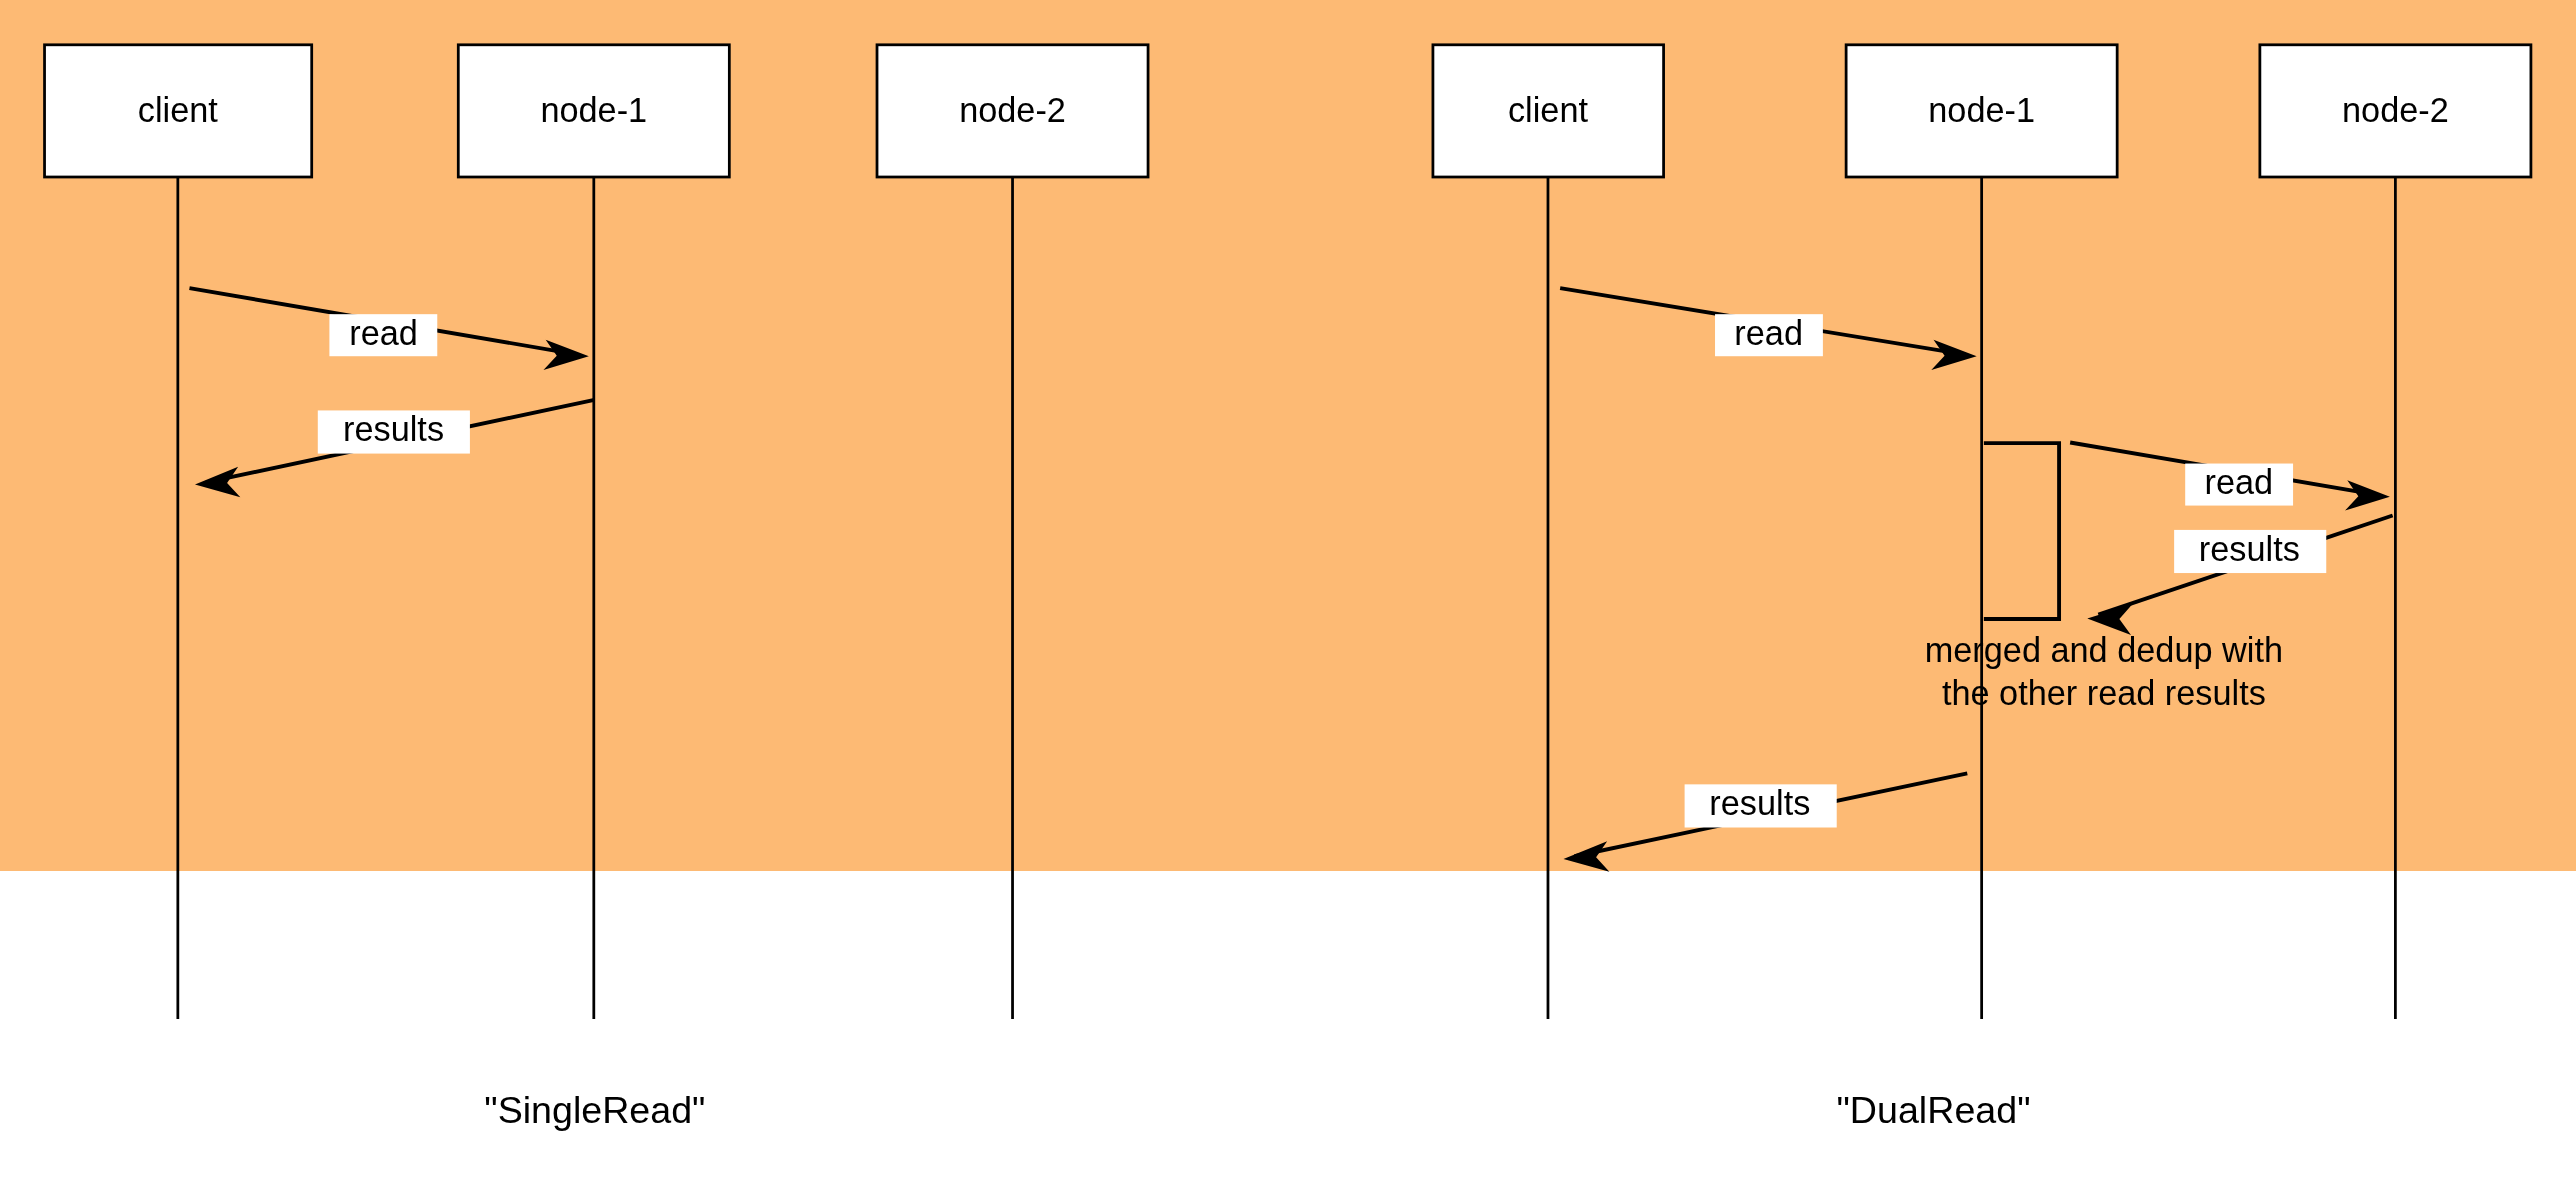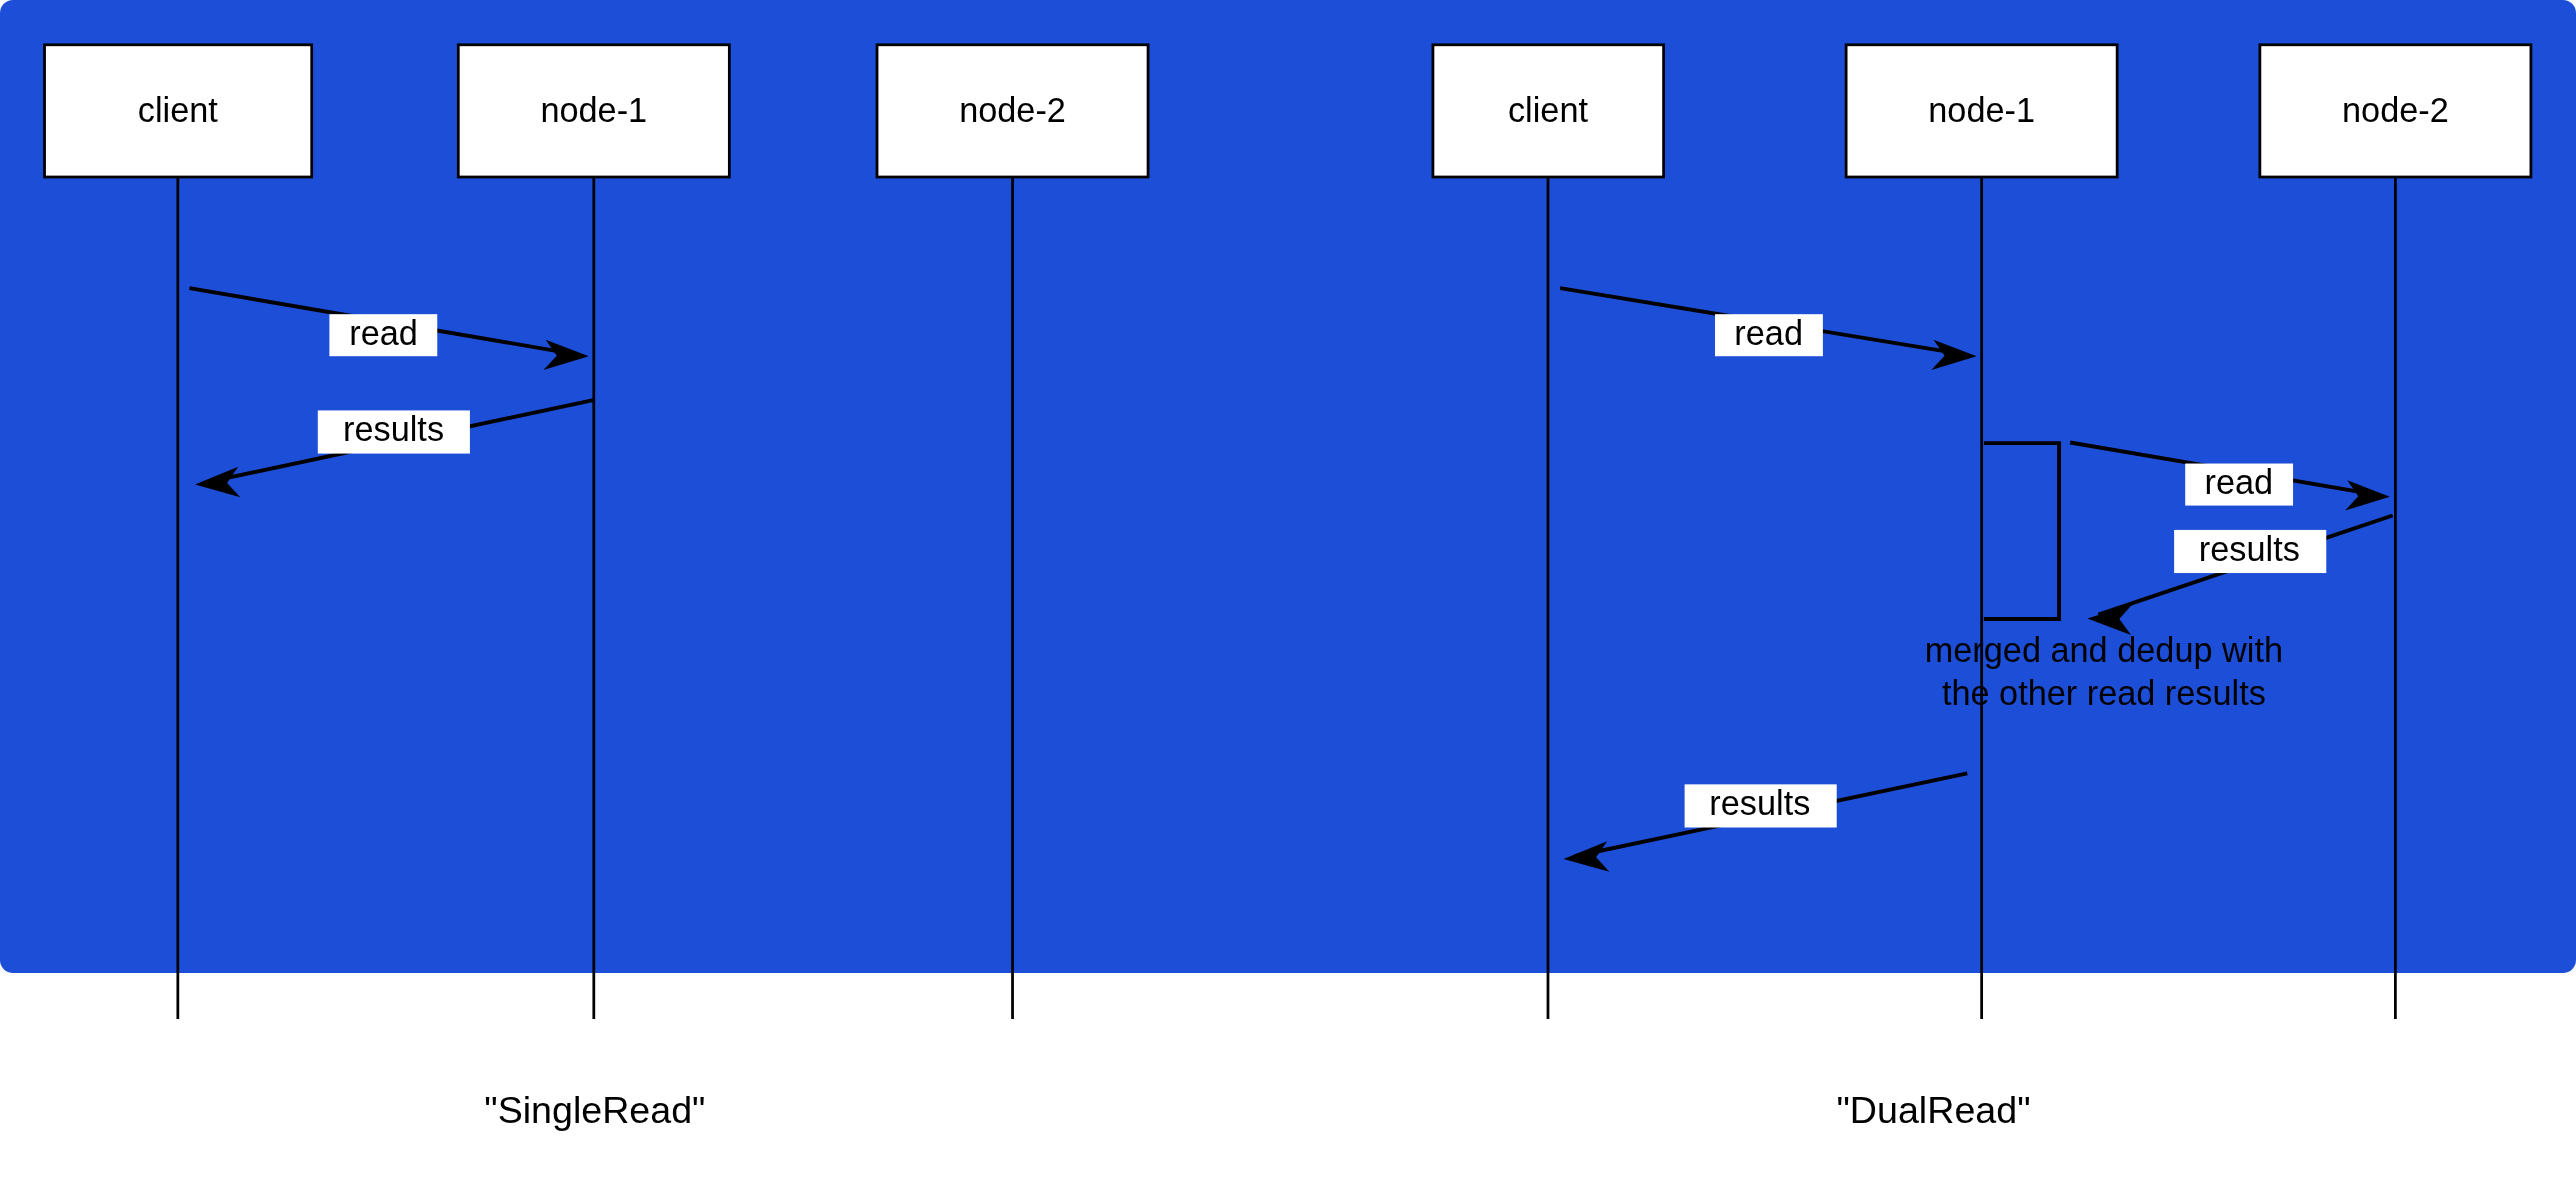--- a/index.html
+++ b/index.html
@@ -9,23 +9,22 @@
   }
   body {
     width: 2576px;
     height: 1197px;
     font-family: "Liberation Sans", sans-serif;
     overflow: hidden;
   }
   #canvas {
     position: relative;
     width: 2576px;
-    height: 973px;
-    background: #1d4ed8;
-    border-radius: 13px;
+    height: 871px;
+    background: #fdba74;
   }
   svg.diagram-svg {
     position: absolute;
     top: 0;
     left: 0;
     width: 2576px;
     height: 1197px;
     display: block;
   }
   .lifeline-box-rect {

